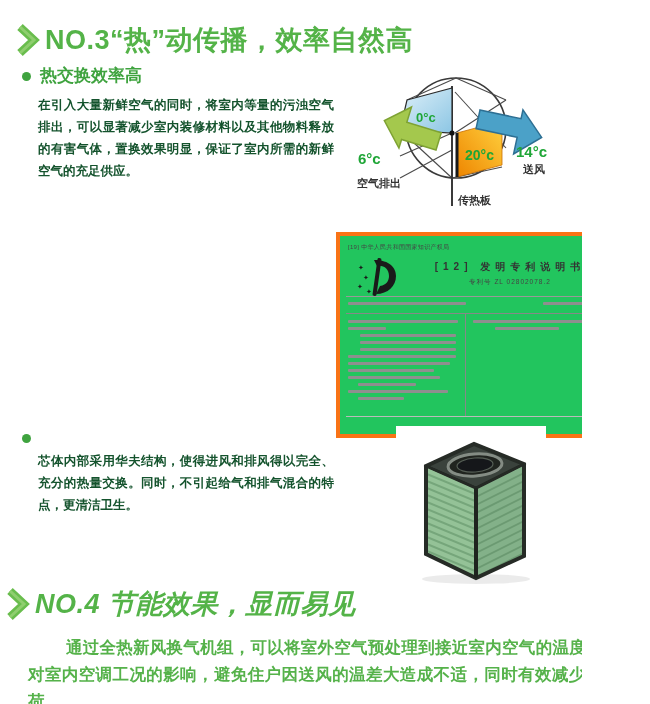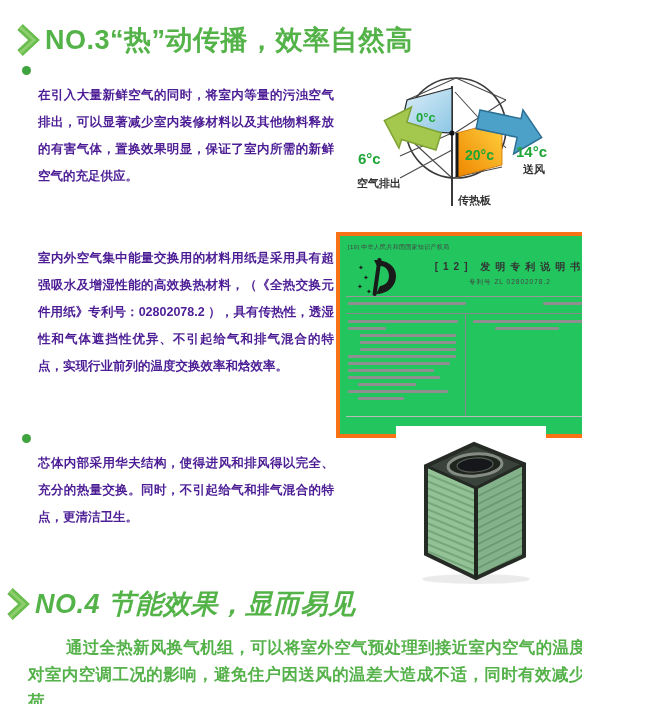--- a/index.html
+++ b/index.html
@@ -9,21 +9,21 @@
   }
   
   .main-title{position:absolute;display:flex;align-items:center;}
   .main-title h1{margin:0;font-size:27px;font-weight:700;color:#54b348;letter-spacing:0.5px;white-space:nowrap;}
   .chev{flex:0 0 auto;margin-right:5px;}
   
   .feature{position:absolute;left:20px;width:314px;}
   .feature-head{display:flex;align-items:center;}
   .bullet{width:9px;height:9px;border-radius:50%;background:#3fa33f;margin:2px 9px 0 2px;flex:0 0 auto;}
   .feature-head h2{margin:0;font-size:17px;font-weight:700;color:#3fa33f;white-space:nowrap;}
-  .feature p{margin:7px 0 0 18px;font-size:12.5px;line-height:27px;color:#4c1d95;font-weight:600;text-align:justify;}
+  .feature p{margin:7px 0 0 18px;font-size:12.5px;line-height:22px;color:#14532d;font-weight:600;text-align:justify;}
   
   .diagram{position:absolute;left:330px;top:60px;width:320px;height:160px;}
   .temp-label{font-weight:bold;fill:#1fa637;font-family:"Liberation Sans",sans-serif;}
   .dark-label{font-weight:bold;fill:#333;font-family:"Liberation Sans",sans-serif;}
   
   .cert{position:absolute;left:336px;top:232px;width:315px;height:198px;background:#22c55e;
         border:4px solid #f97316;font-size:6px;color:#555;}
   .cert-authority{position:absolute;left:8px;top:7px;font-size:6px;color:#444;letter-spacing:0.3px;white-space:nowrap;}
   .cert-codes{position:absolute;right:10px;top:6px;text-align:left;color:#555;}
   .cert-codes .code-line{font-size:5.5px;line-height:7px;white-space:nowrap;}
@@ -57,20 +57,21 @@
     <svg class="chev" width="24" height="34" viewBox="0 0 24 34">
       <polyline points="4,4 18,17 4,30" fill="none" stroke="#69bd4d" stroke-width="8"></polyline>
       <polyline points="4,4 18,17 4,30" fill="none" stroke="#8fce6f" stroke-width="3"></polyline>
     </svg>
     <h1>NO.3“热”动传播，效率自然高</h1>
   </div>
 
   <section class="feature" style="top:64px;">
     <div class="feature-head">
       <span class="bullet"></span>
+      <h2>热交换效率高</h2>
     </div>
     <p>在引入大量新鲜空气的同时，将室内等量的污浊空气排出，可以显著减少室内装修材料以及其他物料释放的有害气体，置换效果明显，保证了室内所需的新鲜空气的充足供应。</p>
   </section>
 
   <div class="diagram">
     <svg width="320" height="160" viewBox="0 0 320 160">
       <defs>
         <linearGradient id="gBlue" x1="0" y1="0" x2="1" y2="1">
           <stop offset="0" stop-color="#dff0f9"></stop>
             <stop offset="1" stop-color="#8cc6e4"></stop>
@@ -114,21 +115,20 @@
       <text x="135" y="100" font-size="14" class="temp-label">20°c</text>
       <text x="186" y="97" font-size="15" class="temp-label">14°c</text>
       <text x="193" y="113" font-size="11" class="dark-label">送风</text>
       <text x="28" y="104" font-size="15" class="temp-label">6°c</text>
       <text x="27" y="127" font-size="11" class="dark-label">空气排出</text>
       <text x="128" y="144" font-size="11" class="dark-label">传热板</text>
     </svg>
   </div>
 
   <section class="feature" style="top:238px;">
-    <p>室内外空气集中能量交换用的材料用纸是采用具有超强吸水及增湿性能的高效换热材料，（《全热交换元件用纸》专利号：02802078.2 ），具有传热性，透湿性和气体遮挡性优异、不引起给气和排气混合的特点，实现行业前列的温度交换效率和焓效率。</p>
   </section>
 
   <div class="cert">
     <span class="cert-authority">[19] 中华人民共和国国家知识产权局</span>
     <div class="cert-codes">
       <div class="code-line">[51] Int. Cl.7</div>
       <div class="bar" style="width:34px;margin-left:8px;"></div>
       <div class="bar" style="width:34px;margin-left:8px;"></div>
       <div class="bar" style="width:28px;margin-left:12px;"></div>
     </div>

